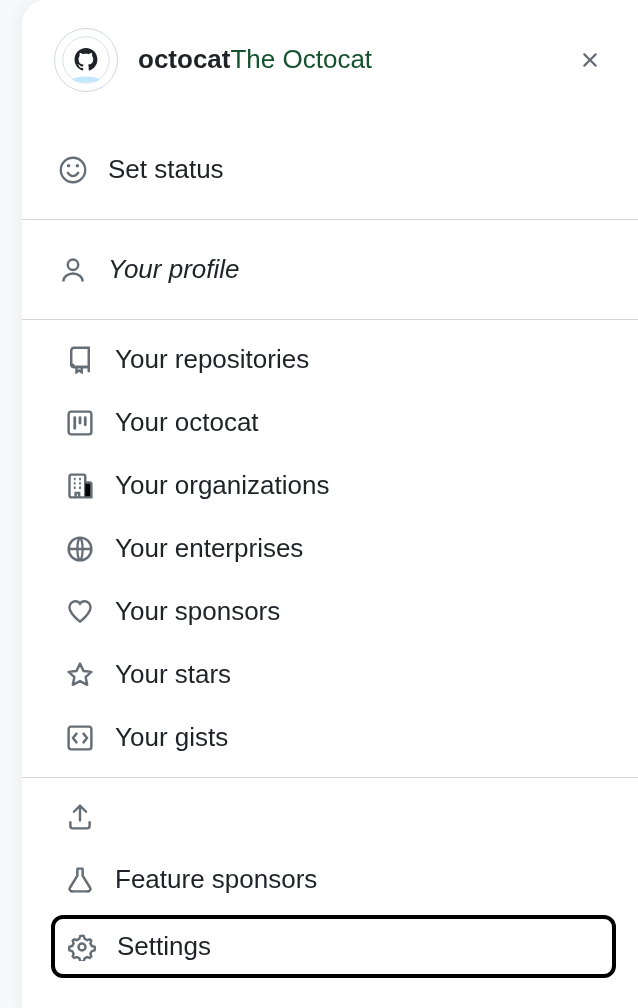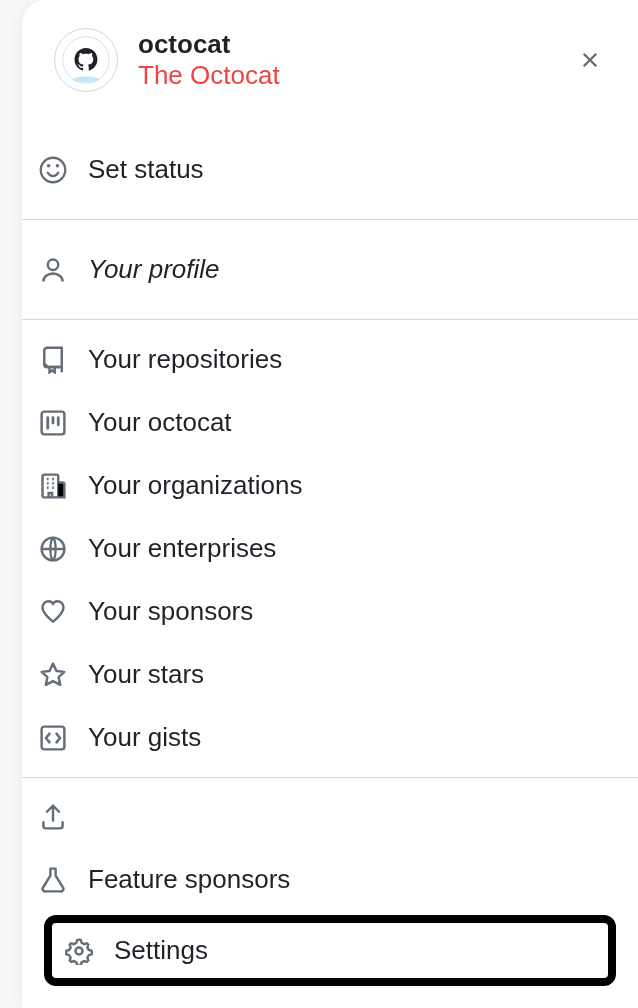--- a/index.html
+++ b/index.html
@@ -35,76 +35,77 @@
       border: 1px solid #d0d7de;
       display: flex;
       align-items: center;
       justify-content: center;
       flex-shrink: 0;
     }
     .avatar svg { width: 48px; height: 48px; }
     .user-info {
       flex: 1;
       display: flex;
-      flex-direction: column;
+      flex-direction: row;
     }
     .username {
       font-size: 26px;
       font-weight: 600;
       color: #1f2328;
       line-height: 1.2;
     }
     .fullname {
       font-size: 26px;
       font-weight: 400;
-      color: #ef4444;
+      color: #14532d;
       line-height: 1.2;
     }
     .close-btn {
       width: 32px;
       height: 32px;
       display: flex;
       align-items: center;
       justify-content: center;
       color: #656d76;
       cursor: pointer;
       border: none;
       background: none;
     }
     .close-btn svg { width: 24px; height: 24px; }
     .section {
       padding: 8px 0;
+      margin-left: 7px;
     }
     .divider {
       border: none;
       border-top: 1px solid #d0d7de;
       margin: 0;
     }
     .menu-item {
       display: flex;
       align-items: center;
-      padding: 16px 16px;
+      padding: 16px 36px;
       gap: 20px;
       cursor: pointer;
       font-size: 26px;
       color: #1f2328;
     }
     .menu-item .icon {
       width: 30px;
       height: 30px;
       display: flex;
       align-items: center;
       justify-content: center;
       color: #656d76;
       flex-shrink: 0;
     }
     .menu-item .icon svg { width: 28px; height: 28px; }
     .menu-label { flex: 1; }
     .highlighted {
-      border: 8px solid #000000;
+      border: 4px solid #000000;
       border-radius: 12px;
       margin: 4px 22px 4px 22px;
       padding: 12px 12px;
     }
     .highlighted .icon { color: #656d76; }
     .status-section { padding: 18px 0; }
     .profile-section { padding: 18px 0; font-style: italic; }
   </style>
 </head>
 <body>

